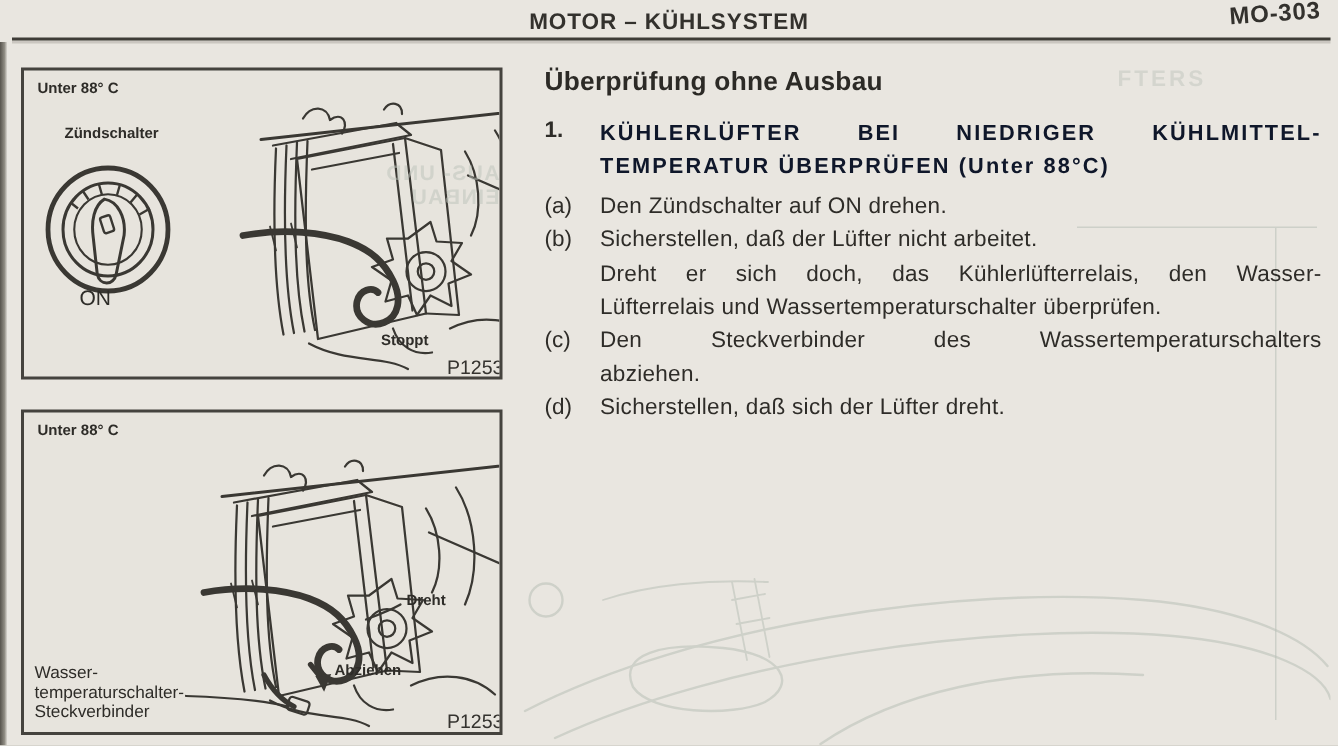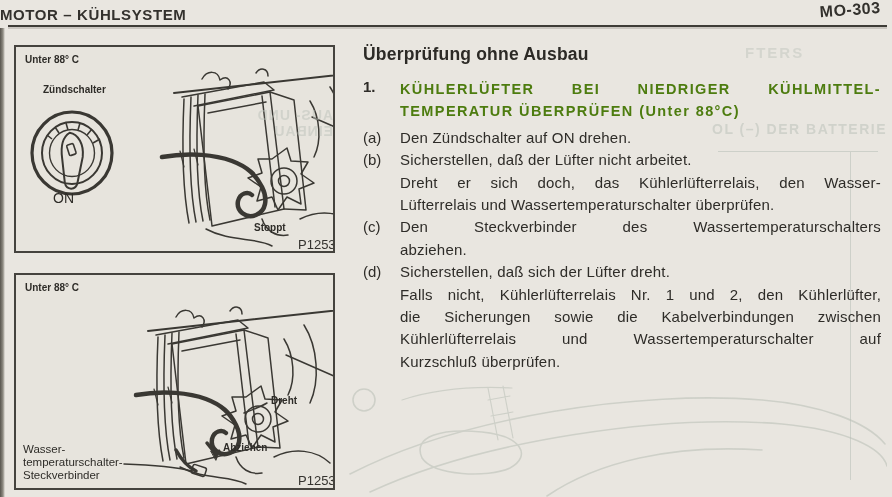--- a/index.html
+++ b/index.html
@@ -4,21 +4,21 @@
 <style>
   html,body{margin:0;padding:0;background:#c9c7c1;}
   #page{
     position:relative;width:892px;height:497px;overflow:hidden;
     background:#e9e6e0;
     font-family:"Liberation Sans","DejaVu Sans",sans-serif;
     color:#2e2c28;
   }
   
   .hdr-title{
-    position:absolute;top:6px;left:0;width:100%;
+    position:absolute;top:6px;left:0;width:100%;text-align:center;
     font-size:15px;font-weight:bold;letter-spacing:.6px;color:#33312d;
   }
   .page-code{
     position:absolute;top:-1px;right:12px;
     font-size:16px;font-weight:bold;color:#33312d;
     transform:rotate(-4deg);transform-origin:right top;letter-spacing:.5px;
   }
   .hdr-rule{
     position:absolute;top:25px;left:8px;right:5px;height:2px;
     background:#3e3c37;box-shadow:0 2px 0 rgba(60,58,52,.18);
@@ -42,21 +42,21 @@
   .figbox svg.art{position:absolute;left:0;top:0;}
   .flabel{position:absolute;font-size:10px;line-height:14px;color:#2e2c28;white-space:nowrap;}
   .flabel.b{font-weight:bold;}
   .fcode{position:absolute;font-size:13px;color:#35332f;}
   .conn-label{position:absolute;font-size:11.5px;line-height:13px;color:#2e2c28;white-space:nowrap;}
   
   #content{position:absolute;left:363px;top:44px;width:518px;}
   .sec-title{font-size:17.5px;font-weight:bold;letter-spacing:.2px;margin:0 0 13px 0;color:#2c2a26;}
   .step{display:flex;}
   .step-num{flex:0 0 37px;font-size:15px;font-weight:bold;}
-  .step-heading{flex:1;font-size:14.5px;font-weight:bold;letter-spacing:1.4px;line-height:22.4px;color:#4d7c0f;}
+  .step-heading{flex:1;font-size:14.5px;font-weight:bold;letter-spacing:1.4px;line-height:22.4px;color:#0f172a;}
   .list{margin-top:4px;}
   .item{display:flex;}
   .marker{flex:0 0 37px;font-size:15px;line-height:22.4px;}
   .itext{flex:1;font-size:15px;line-height:22.4px;letter-spacing:.2px;}
   .detail{margin-left:37px;font-size:15px;line-height:22.4px;letter-spacing:.2px;}
   .j{text-align:justify;text-align-last:justify;}
   
   #ghost-car{position:absolute;left:342px;top:378px;opacity:.55;}
 </style>
 </head>
@@ -112,21 +112,20 @@
       </g>
     </defs>
   </svg>
 
   <div class="hdr-title">MOTOR – KÜHLSYSTEM</div>
   <div class="page-code">MO-303</div>
   <div class="hdr-rule"></div>
   <div class="scan-edge"></div>
 
   <div class="ghost" style="left:745px;top:44px;font-size:15px;letter-spacing:2px;opacity:.45;">FTERS</div>
-  <div class="ghost" style="left:712px;top:121px;font-size:14px;letter-spacing:1.5px;opacity:.55;">OL (–) DER BATTERIE</div>
   <div class="ghost-line" style="left:718px;top:151px;width:160px;height:1px;"></div>
   <div class="ghost-line" style="left:850px;top:152px;width:1px;height:328px;"></div>
   <svg id="ghost-car" width="545" height="119" viewBox="0 0 545 119">
     <g fill="none" stroke="#b9bfb6" stroke-width="1.6" stroke-linecap="round">
       <path d="M8,96 C120,38 300,12 420,22 C480,27 525,44 543,66"></path>
       <path d="M28,114 C140,62 320,36 440,46 C505,52 540,70 545,88"></path>
       <path d="M205,118 C255,84 330,66 420,72"></path>
       <path d="M80,80 C70,58 100,50 140,54 C180,58 190,78 168,90 C146,100 92,98 80,80 Z"></path>
       <path d="M146,10 L156,62 M161,8 L171,60 M146,22 L168,18 M149,38 L171,34" stroke-width="1.2"></path>
       <circle cx="22" cy="22" r="11"></circle>
@@ -210,23 +209,17 @@
             <div>abziehen.</div>
           </div>
       </div>
 
       <div class="item">
         <span class="marker">(d)</span>
         <div class="itext">
             <div>Sicherstellen, daß sich der Lüfter dreht.</div>
           </div>
       </div>
-      <div class="detail">
-          <div class="j">Falls nicht, Kühlerlüfterrelais Nr. 1 und 2, den Kühlerlüfter,</div>
-          <div class="j">die Sicherungen sowie die Kabelverbindungen zwischen</div>
-          <div class="j">Kühlerlüfterrelais und Wassertemperaturschalter auf</div>
-          <div>Kurzschluß überprüfen.</div>
-        </div>
 
     </div>
   </div>
 
 </div>
 
 </body></html>

